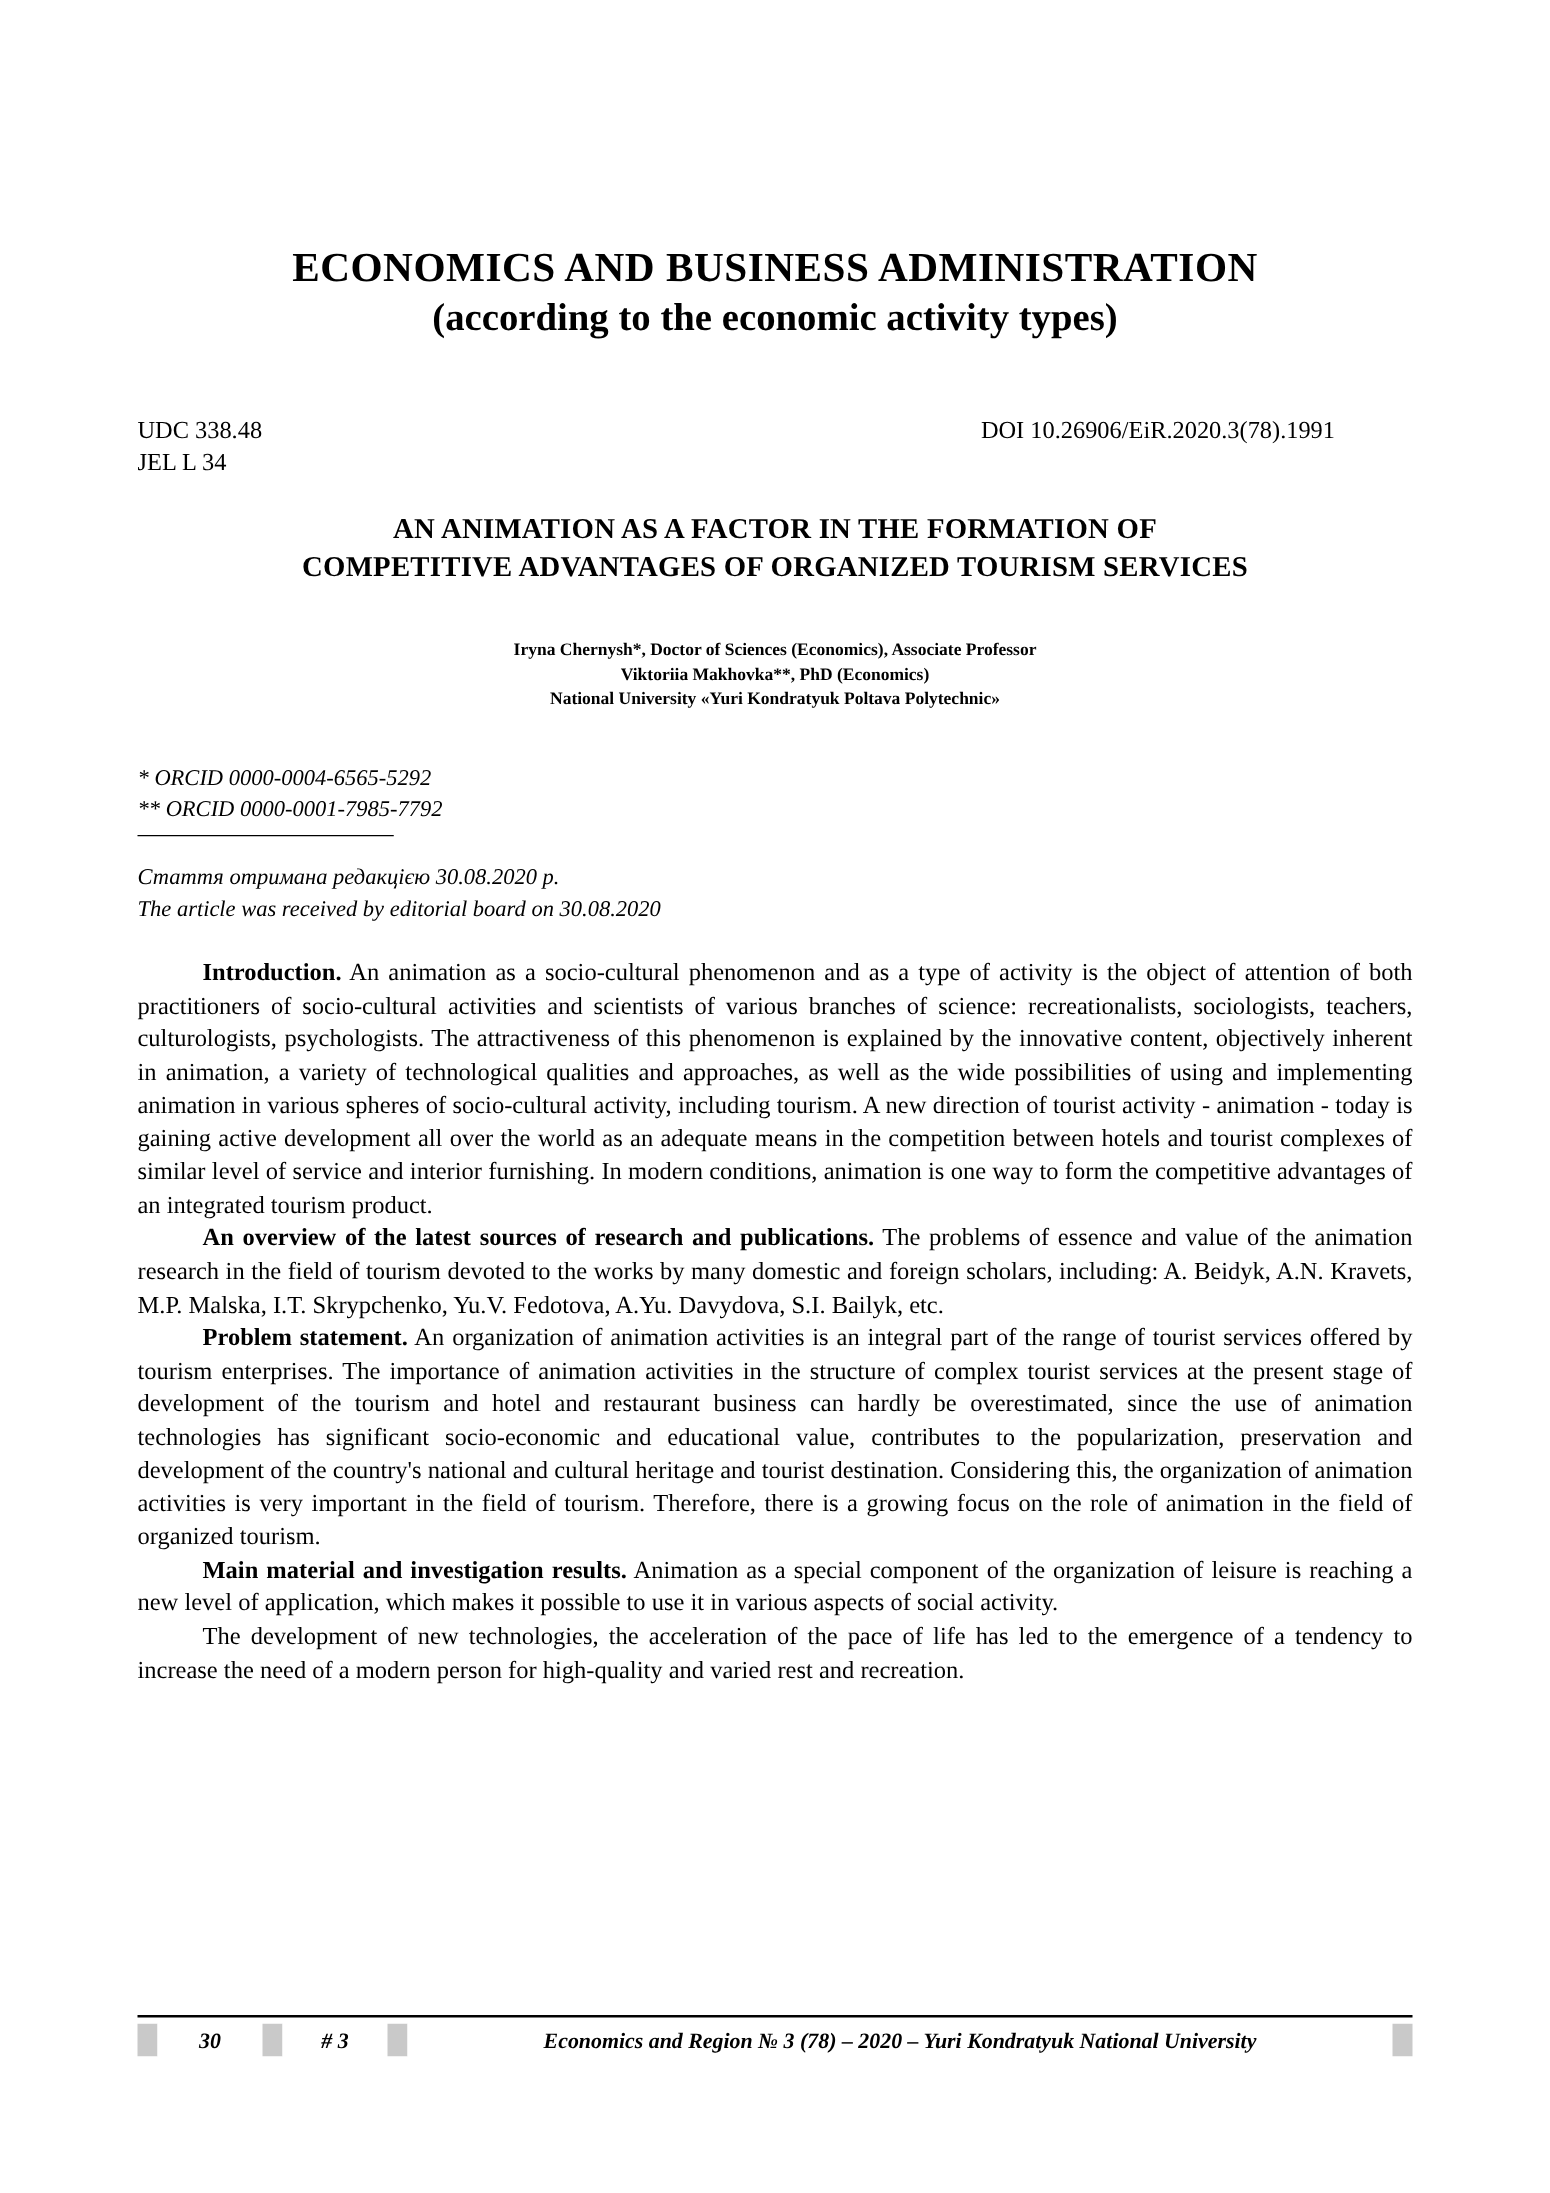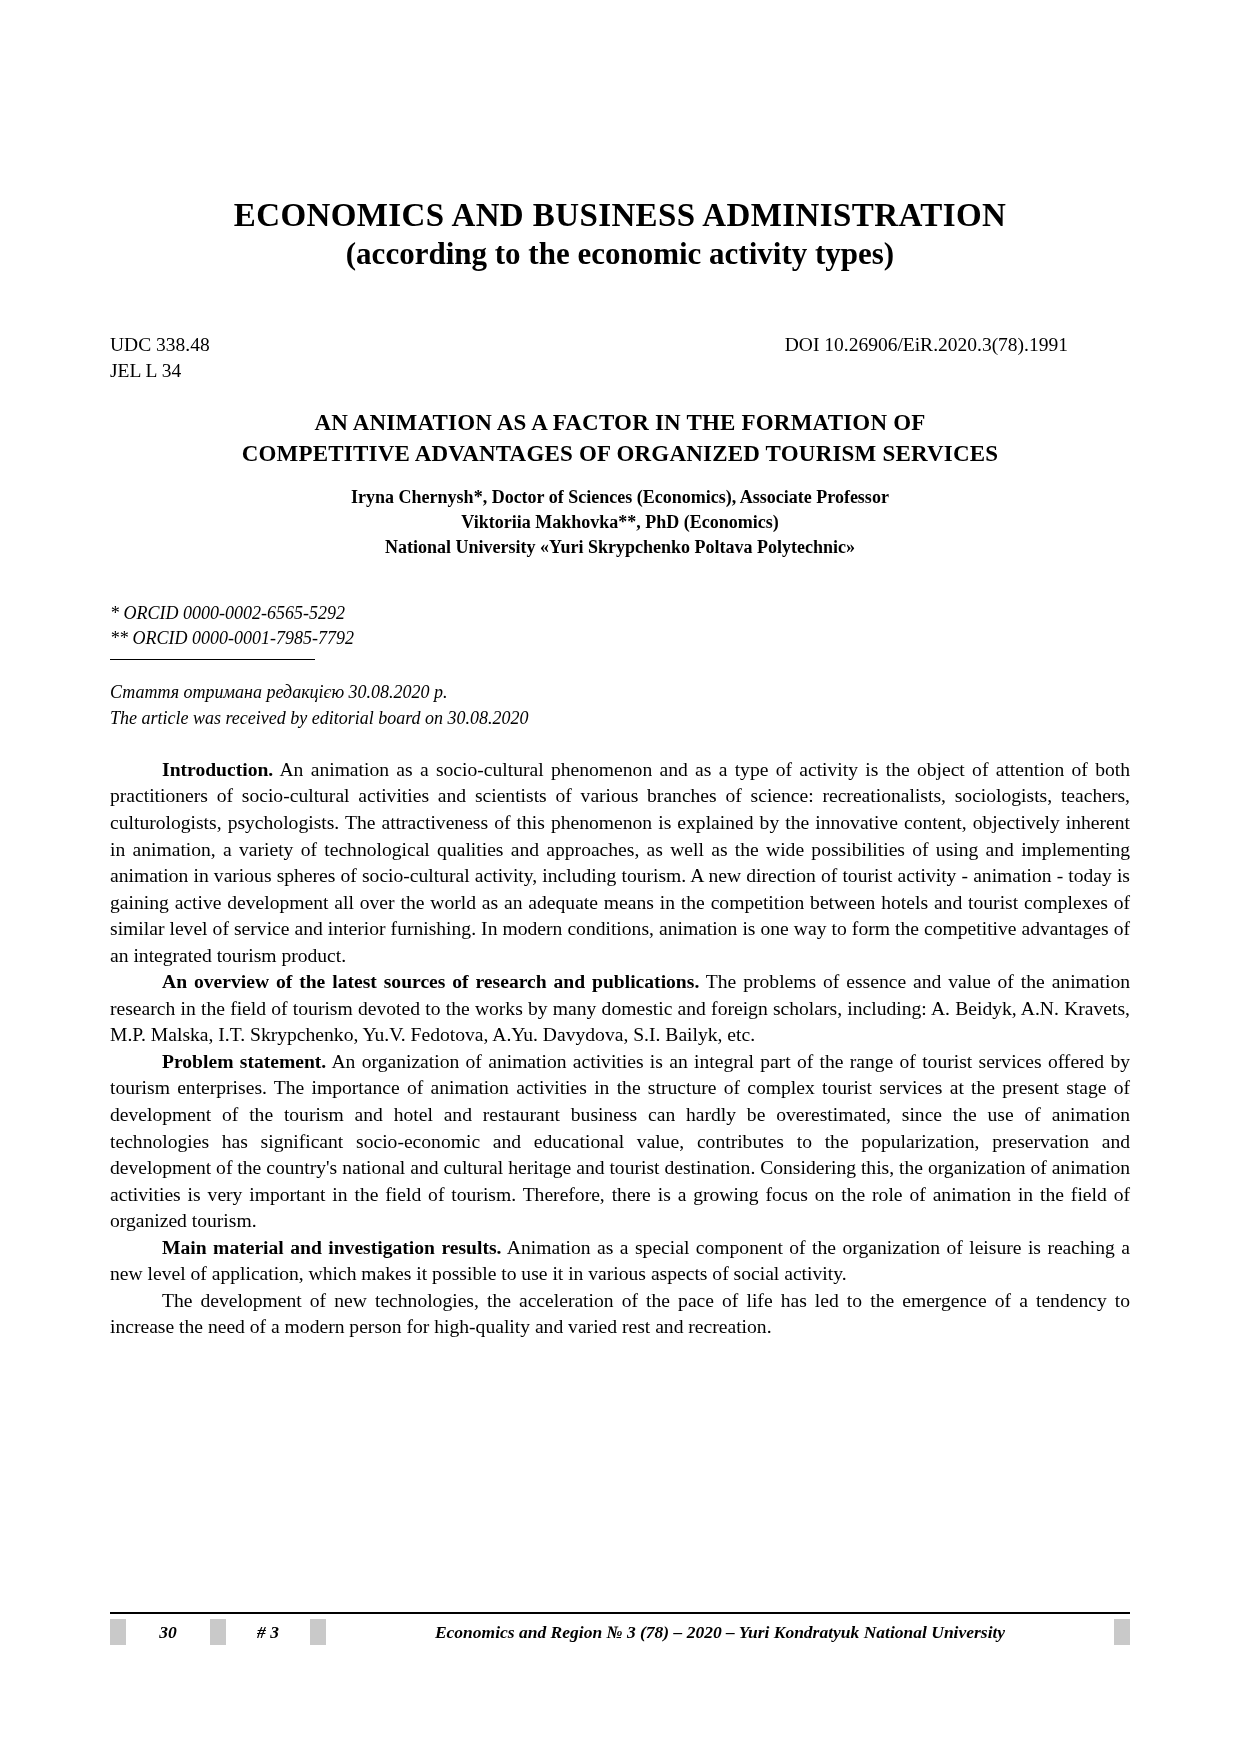--- a/index.html
+++ b/index.html
@@ -64,23 +64,23 @@
     margin-top: 24px;
     text-align: center;
     font-size: 23px;
     font-weight: bold;
     line-height: 1.32;
     letter-spacing: 0.2px;
   }
 
   
   .authors {
-    margin-top: 16px;
+    margin-top: 42px;
     text-align: center;
-    font-size: 18px;
+    font-size: 14px;
     font-weight: bold;
     line-height: 1.4;
   }
 
   
   .orcid {
     margin-top: 40px;
     font-size: 18px;
     font-style: italic;
     line-height: 1.42;
@@ -172,25 +172,25 @@
     </div>
 
     <div class="article-title">
       <div>AN ANIMATION AS A FACTOR IN THE FORMATION OF</div>
       <div>COMPETITIVE ADVANTAGES OF ORGANIZED TOURISM SERVICES</div>
     </div>
 
     <div class="authors">
       <div>Iryna Chernysh*, Doctor of Sciences (Economics), Associate Professor</div>
       <div>Viktoriia Makhovka**, PhD (Economics)</div>
-      <div>National University «Yuri Skrypchenko Poltava Polytechnic»</div>
+      <div>National University «Yuri Kondratyuk Poltava Polytechnic»</div>
     </div>
 
     <div class="orcid">
-      <div>* ORCID 0000-0002-6565-5292</div>
+      <div>* ORCID 0000-0004-6565-5292</div>
       <div>** ORCID 0000-0001-7985-7792</div>
     </div>
 
     <div class="rule"></div>
 
 
     <div class="received">
       <div>Стаття отримана редакцією 30.08.2020 р.</div>
       <div>The article was received by editorial board on 30.08.2020</div>
     </div>

